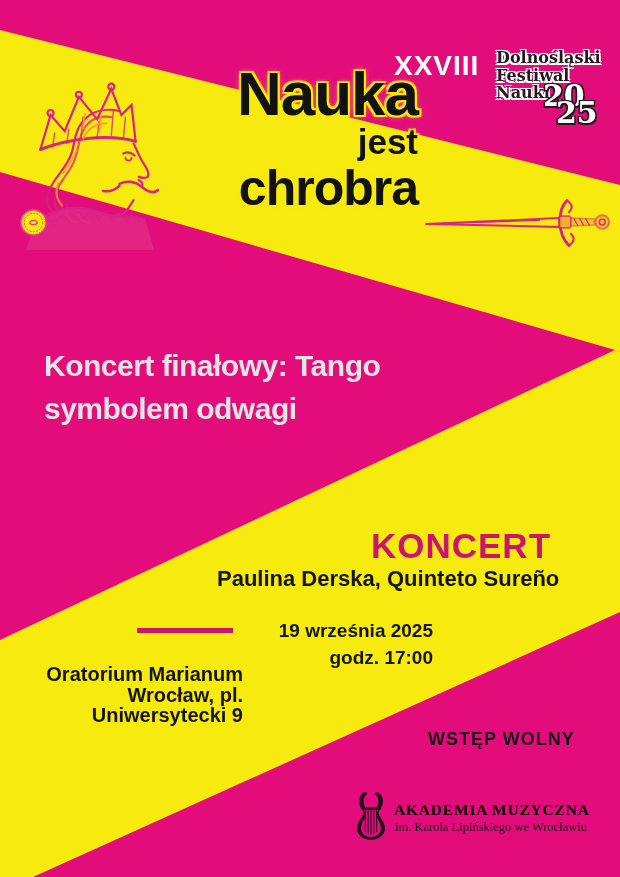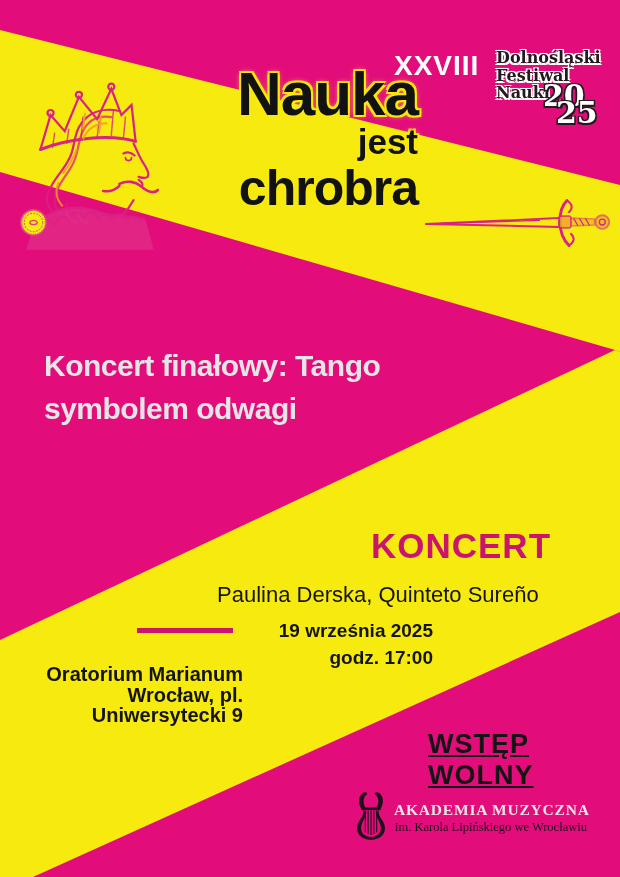--- a/index.html
+++ b/index.html
@@ -44,31 +44,31 @@
 
   
   .title{
     left:44px;top:344px;width:540px;font-size:30px;line-height:43px;
     font-weight:bold;color:#e5e5e5;letter-spacing:-0.5px;
   }
 
   
   .koncert{left:340px;top:526px;width:242px;text-align:center;
     font-size:35px;font-weight:bold;color:#c9156e;letter-spacing:1px;}
-  .performers{left:217px;top:566px;font-size:22px;font-weight:normal;color:#141414;margin-top:16px;}
+  .performers{left:217px;top:566px;font-size:22px;font-weight:bold;color:#141414;}
   .divider{left:137px;top:628px;width:96px;height:5px;background:#c9156e;}
   .dates{left:233px;top:617px;width:200px;text-align:right;
     font-size:19px;line-height:27px;font-weight:bold;color:#141414;}
   .venue{left:33px;top:664px;width:210px;text-align:right;
     font-size:20px;line-height:20.5px;font-weight:bold;color:#141414;}
-  .admission{left:428px;top:729px;font-size:27px;font-weight:bold;color:#141414;letter-spacing:1px;text-decoration:underline;}
+  .admission{left:428px;top:729px;font-size:18px;font-weight:bold;color:#141414;letter-spacing:1px;}
 
   
   .academy-name{left:394px;top:801px;font-family:"Liberation Serif", serif;
-    font-size:15.5px;font-weight:bold;letter-spacing:0.8px;color:#e5e5e5;text-align:right;}
+    font-size:15.5px;font-weight:bold;letter-spacing:0.8px;color:#000000;text-align:right;}
   .academy-sub{left:395px;top:820px;font-family:"Liberation Serif", serif;
     font-size:12.5px;color:#20101c;}
 </style>
 </head>
 <body>
 
 <div class="poster">
 
   <svg class="bg" viewBox="0 0 620 877" preserveAspectRatio="none">
     <rect x="0" y="0" width="620" height="877" fill="#e20c7b"></rect>

